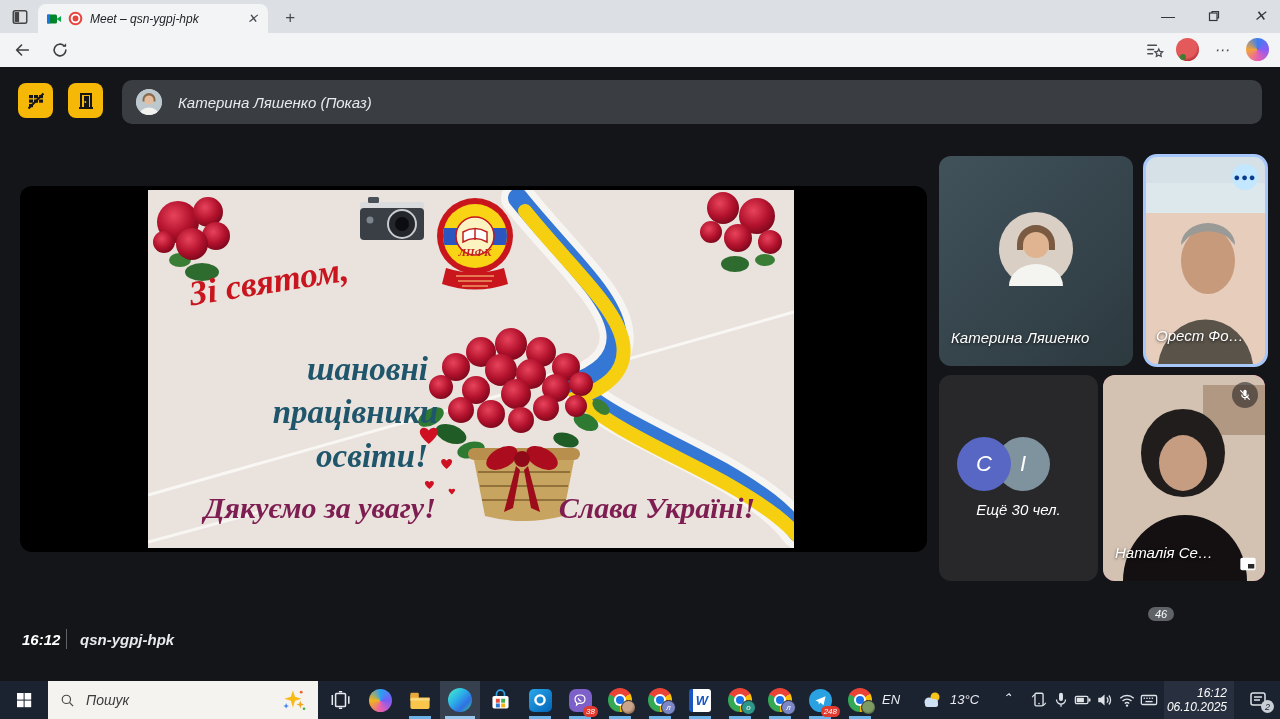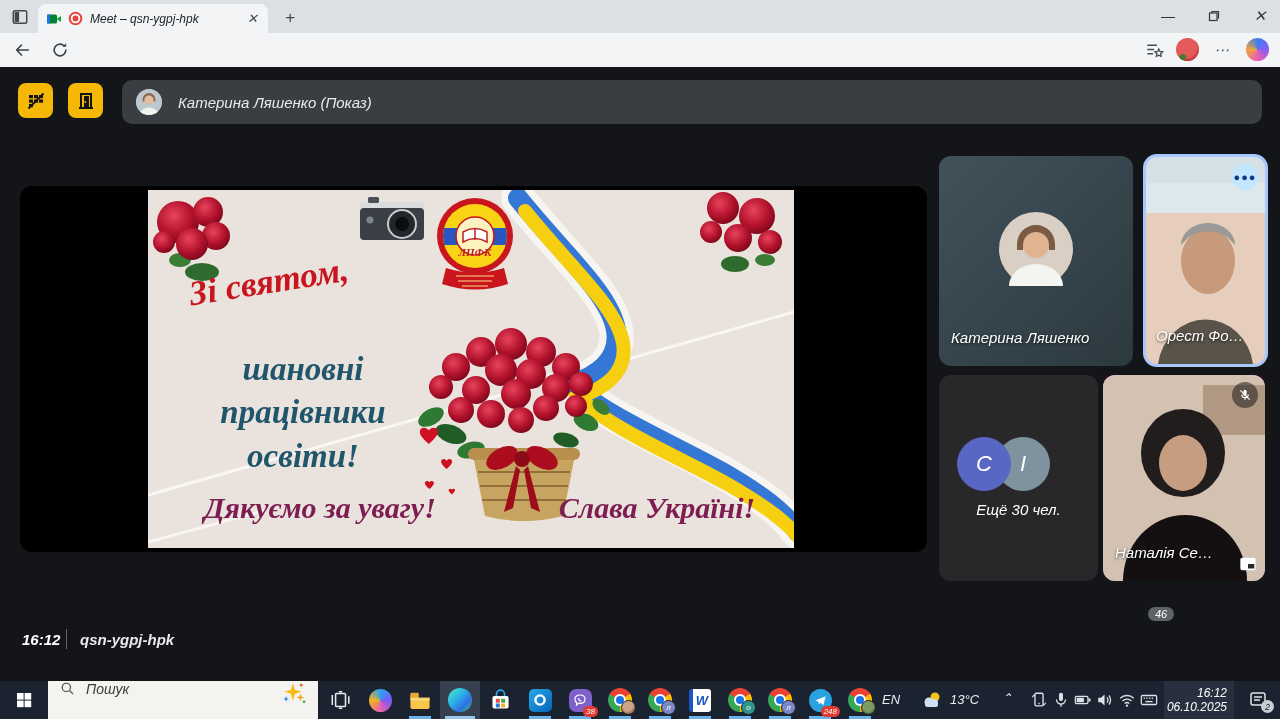--- a/index.html
+++ b/index.html
@@ -20,21 +20,21 @@
   
   #meet{left:0;top:67px;width:1280px;height:614px;background:#141518;}
   .ybtn{width:35px;height:35px;border-radius:8px;background:#f6b806;display:flex;align-items:center;justify-content:center;}
   #presenter-pill{left:122px;top:13px;width:1140px;height:44px;background:#3a3d41;border-radius:10px;
     display:flex;align-items:center;padding-left:14px;box-sizing:border-box;}
   #presenter-pill .nm{color:#e8eaed;font-size:15px;margin-left:16px;}
   .avatar-sm{width:26px;height:26px;border-radius:50%;overflow:hidden;background:#c4ced3;position:relative;flex:0 0 auto;}
   #stagearea{left:20px;top:119px;width:907px;height:366px;background:#000;border-radius:12px;}
   #slide{left:128px;top:4px;width:646px;height:358px;background:#eae2dc;overflow:hidden;}
   .slide-txt{position:absolute;font-family:"Liberation Serif",serif;font-weight:bold;line-height:1.05;}
-  .teal{color:#1f566b;text-align:center;font-size:33px;}
+  .teal{color:#1f566b;text-align:right;font-size:33px;}
   .plum{color:#7d1d51;font-size:30px;text-align:center;}
   
   .tile{border-radius:12px;overflow:hidden;}
   .tile .nm{position:absolute;left:12px;bottom:20px;color:#fff;font-size:15px;text-shadow:0 1px 3px rgba(0,0,0,.7);white-space:nowrap;}
   .chip{position:absolute;width:26px;height:26px;border-radius:50%;display:flex;align-items:center;justify-content:center;}
   
   .ctl{position:absolute;top:616px;height:48px;display:flex;align-items:center;justify-content:center;color:#e3e3e3;}
   .circ{width:48px;border-radius:50%;background:#303134;}
   .seg{box-sizing:border-box;}
   .ric{position:absolute;top:628px;width:24px;height:24px;color:#e3e3e3;}
@@ -444,21 +444,21 @@
     <div class="slot" style="left:0;width:48px;">
       <svg width="16" height="16" viewBox="0 0 16 16">
           <g fill="#fff">
             <rect x="1" y="1" width="6.6" height="6.6"></rect>
             <rect x="8.6" y="1" width="6.6" height="6.6"></rect>
             <rect x="1" y="8.6" width="6.6" height="6.6"></rect>
             <rect x="8.6" y="8.6" width="6.6" height="6.6"></rect>
           </g>
         </svg>
     </div>
-    <div class="abs" style="left:48px;top:0;width:270px;height:38px;background:#f5f3f0;display:flex;align-items:flex-start;padding:0 12px;box-sizing:border-box;">
+    <div class="abs" style="left:48px;top:0;width:270px;height:38px;background:#f5f3f0;display:flex;align-items:center;padding:0 12px;box-sizing:border-box;">
       <svg width="15" height="15" viewBox="0 0 20 20">
           <circle cx="8.5" cy="8.5" r="5.5" fill="none" stroke="#4a4a4a" stroke-width="1.6"></circle>
           <path d="M13 13l4.5 4.5" stroke="#4a4a4a" stroke-width="1.6"></path>
         </svg>
       <span style="margin-left:11px;font-size:14px;color:#3c3c3c;flex:1;">Пошук</span>
       <svg width="24" height="24" viewBox="0 0 22 22">
           <path d="M10 2l1.9 6 6 1.9-6 1.9L10 18l-1.9-6.2-6-1.9 6-1.9z" fill="#f8ba15"></path>
           <path d="M16.8 11.5l.9 2.7 2.7.9-2.7.9-.9 2.7-.9-2.7-2.7-.9 2.7-.9z" fill="#f3a81c"></path>
           <circle cx="17.6" cy="3.8" r="1.3" fill="#f06423"></circle>
           <circle cx="20.2" cy="19" r="1.2" fill="#3fae49"></circle>

